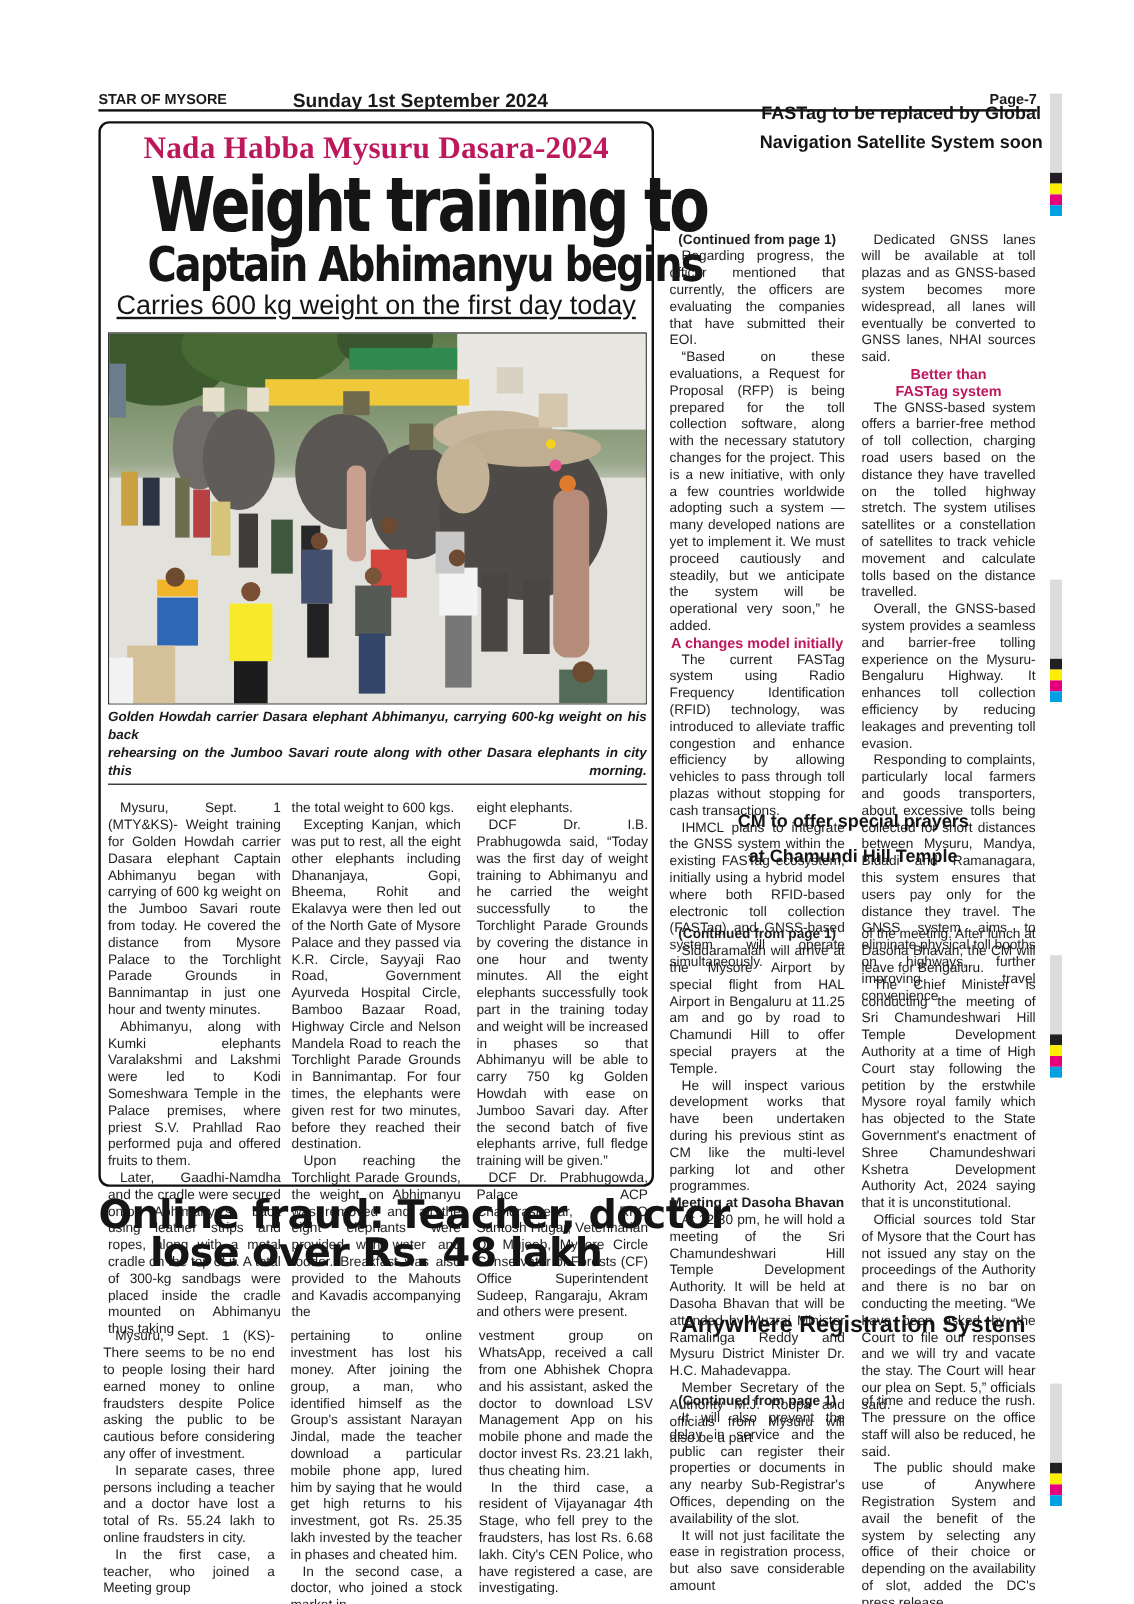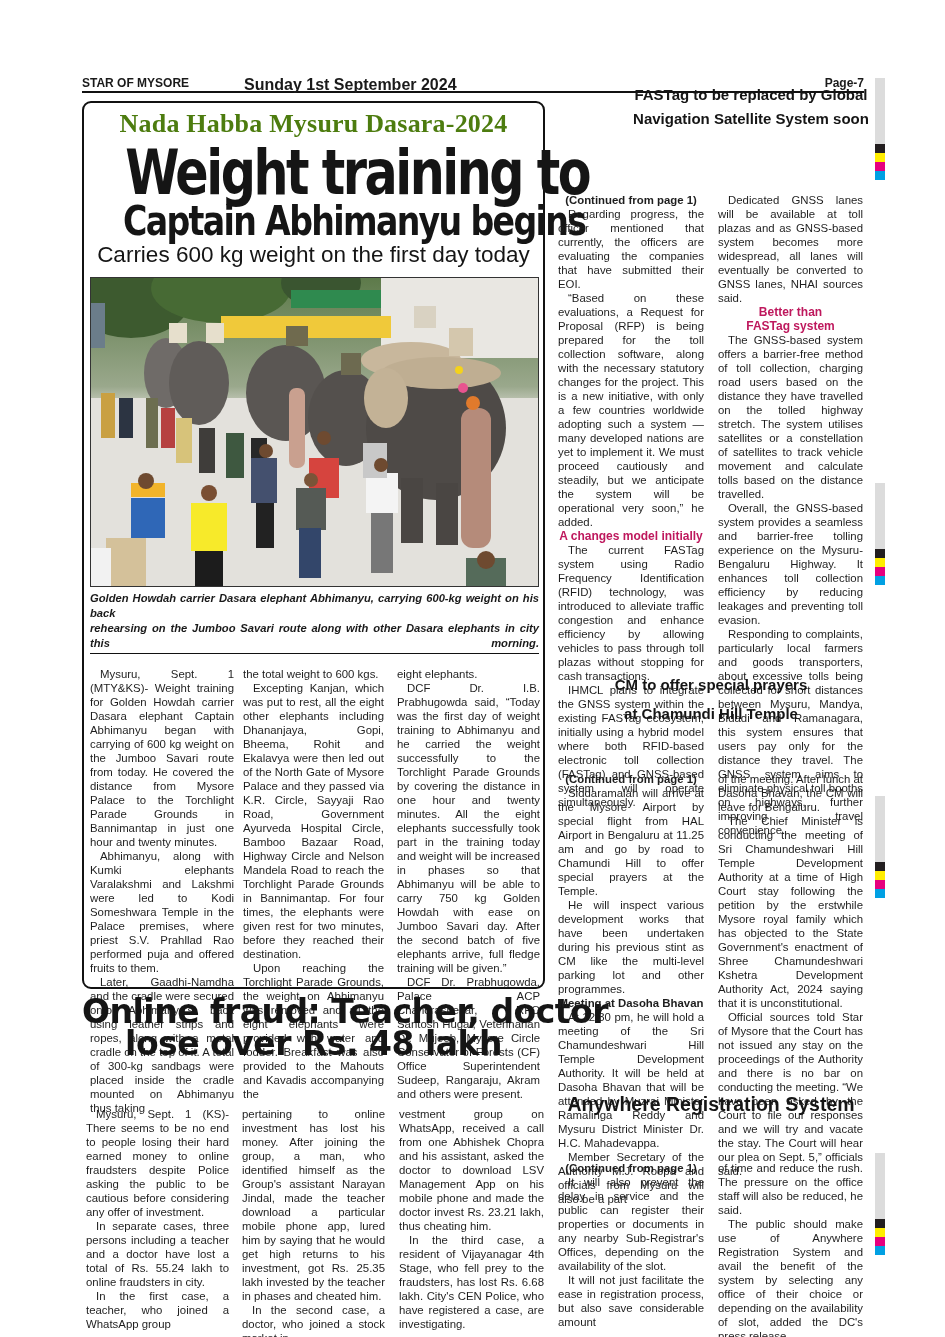--- a/index.html
+++ b/index.html
@@ -7,24 +7,24 @@
   body { position: relative; font-family: "Liberation Sans", sans-serif; color: #1a1a1a; }
 
   
   .masthead { position: absolute; left: 82px; top: 75px; width: 782px; height: 18px; border-bottom: 2.5px solid #111; }
   .masthead .paper { position: absolute; left: 0; top: 1px; font-size: 12px; font-weight: bold; }
   .masthead .date { position: absolute; left: 162px; top: 1px; font-size: 16px; font-weight: bold; }
   .masthead .pageno { position: absolute; right: 0; top: 1px; font-size: 12px; font-weight: bold; }
 
   
   .box { position: absolute; left: 82px; top: 101px; width: 463px; height: 888px; border: 2px solid #111; border-radius: 9px; }
-  .kicker { position: absolute; left: 0; top: 6px; width: 100%; text-align: center; font-family: "Liberation Serif", "DejaVu Serif", serif; font-weight: bold; color: #4d7c0f; font-size: 26px; letter-spacing: 0.2px; }
+  .kicker { position: absolute; left: 0; top: 6px; width: 100%; text-align: center; font-family: "Liberation Serif", "DejaVu Serif", serif; font-weight: bold; color: #be185d; font-size: 26px; letter-spacing: 0.2px; }
   .headline1 { position: absolute; left: 0; top: 34px; width: 100%; text-align: center; font-family: "DejaVu Sans", sans-serif; font-weight: bold; font-size: 60px; line-height: 66px; letter-spacing: -3px; transform: scaleX(0.82) scaleY(1.05); transform-origin: center top; white-space: nowrap; color: #151515; }
   .headline2 { position: absolute; left: 0; top: 96px; width: 100%; text-align: center; font-family: "DejaVu Sans", sans-serif; font-weight: bold; font-size: 40px; line-height: 44px; letter-spacing: -2px; transform: scaleX(0.83); transform-origin: center top; white-space: nowrap; color: #151515; }
-  .deck { position: absolute; left: 0; top: 139px; width: 100%; text-align: center; font-size: 22.5px; color: #151515; white-space: nowrap; }
+  .deck { position: absolute; left: 0; top: 139px; width: 100%; text-align: center; font-size: 22.5px; color: #151515; white-space: nowrap; text-decoration: underline; }
 
   .photo { position: absolute; left: 6px; top: 174px; width: 449px; height: 310px; border: 1.5px solid #333; overflow: hidden; background: #cfcfca; }
   .caption { position: absolute; left: 6px; top: 488px; width: 449px; font-size: 11.2px; font-weight: bold; font-style: italic; line-height: 15px; text-align: justify; text-align-last: justify; padding-bottom: 2px; border-bottom: 1.5px solid #111; }
   .caption span { display: block; }
 
   .col { position: absolute; font-size: 11.4px; line-height: 14px; text-align: justify; color: #1e1e1e; margin-top: 43px; }
   .col p { text-indent: 10px; }
   .col p.noind { text-indent: 0; }
 
   
@@ -161,21 +161,21 @@
   </div>
 </div>
 
 <div class="rhead" style="left:82px; top:996px; width:463px; font-size:33px; line-height:32px; font-family:'DejaVu Sans',sans-serif; letter-spacing:-0.5px;">
   <div>Online fraud: Teacher, doctor</div>
   <div>lose over Rs. 48 lakh</div>
 </div>
 <div class="col" style="left:86px; top:1064px; width:143px;">
   <p>Mysuru, Sept. 1 (KS)- There seems to be no end to people losing their hard earned money to online fraudsters despite Police asking the public to be cautious before considering any offer of investment.</p>
   <p>In separate cases, three persons including a teacher and a doctor have lost a total of Rs. 55.24 lakh to online fraudsters in city.</p>
-  <p>In the first case, a teacher, who joined a WhatsApp group</p>
+  <p>In the first case, a teacher, who joined a Meeting group</p>
 </div>
 <div class="col" style="left:242px; top:1064px; width:143px;">
   <p class="noind">pertaining to online investment has lost his money. After joining the group, a man, who identified himself as the Group's assistant Narayan Jindal, made the teacher download a particular mobile phone app, lured him by saying that he would get high returns to his investment, got Rs. 25.35 lakh invested by the teacher in phases and cheated him.</p>
   <p>In the second case, a doctor, who joined a stock market in-</p>
 </div>
 <div class="col" style="left:399px; top:1064px; width:145px;">
   <p class="noind">vestment group on WhatsApp, received a call from one Abhishek Chopra and his assistant, asked the doctor to download LSV Management App on his mobile phone and made the doctor invest Rs. 23.21 lakh, thus cheating him.</p>
   <p>In the third case, a resident of Vijayanagar 4th Stage, who fell prey to the fraudsters, has lost Rs. 6.68 lakh. City's CEN Police, who have registered a case, are investigating.</p>
 </div>
 

